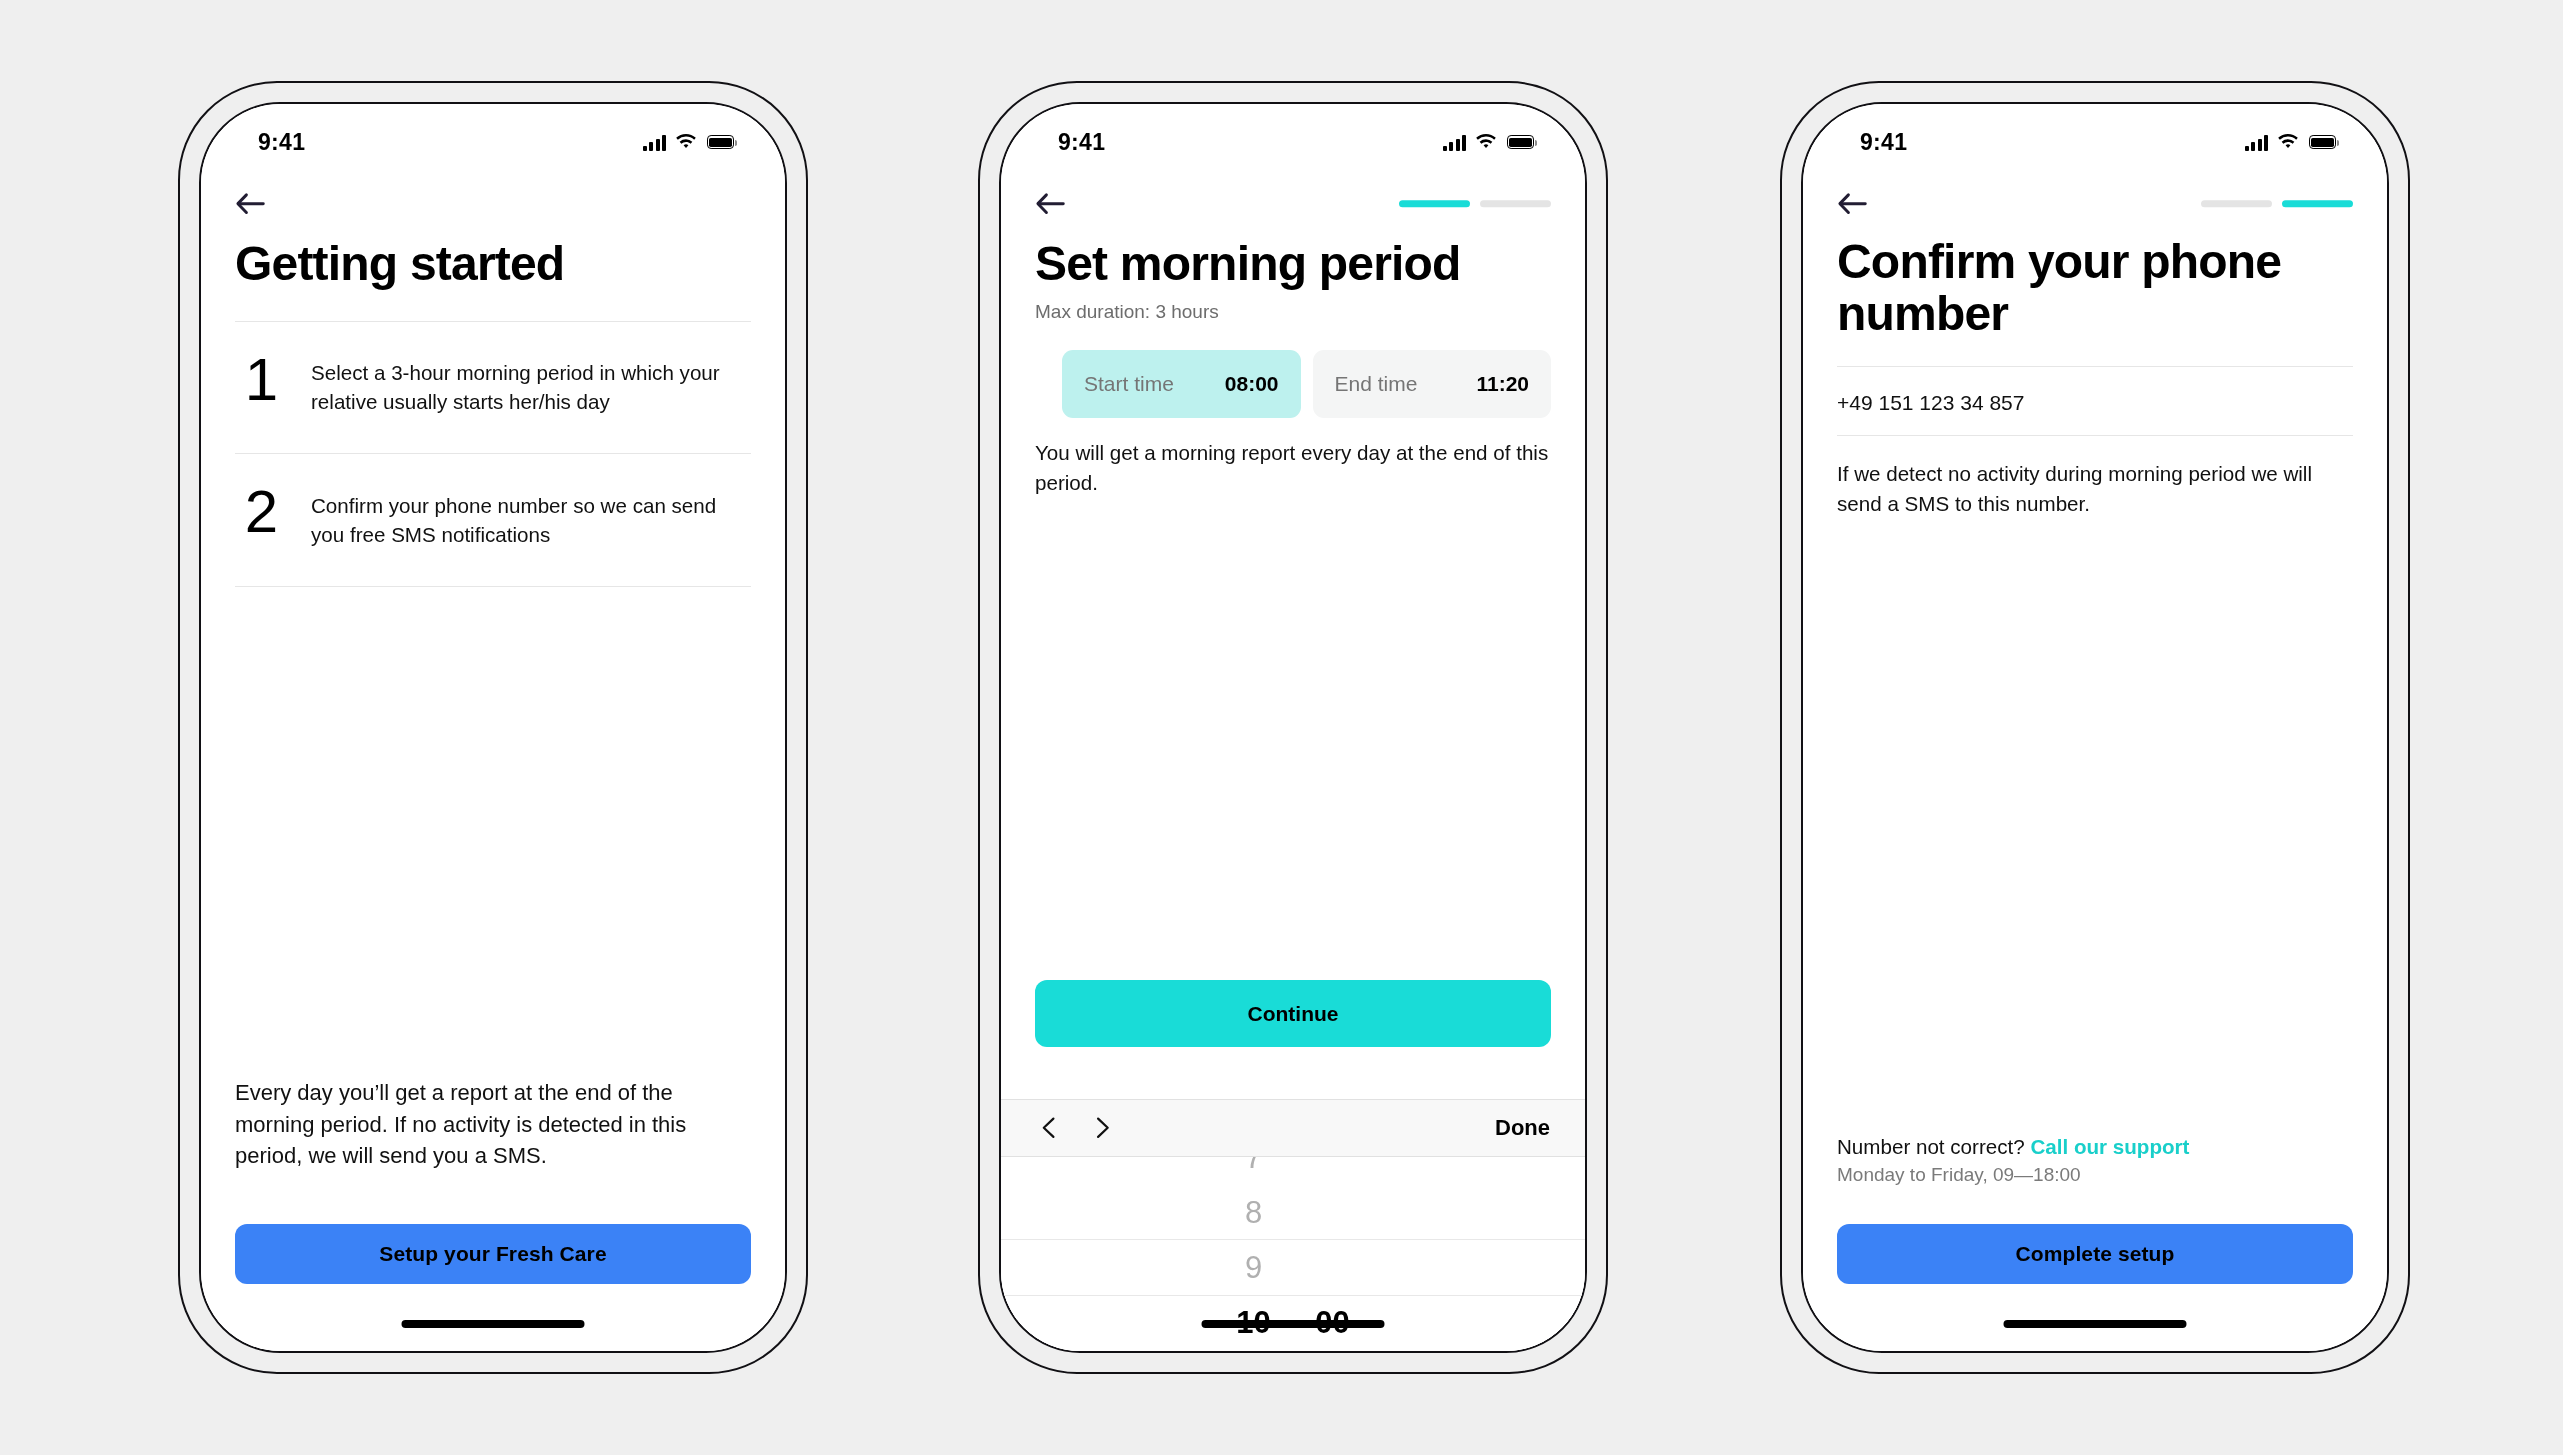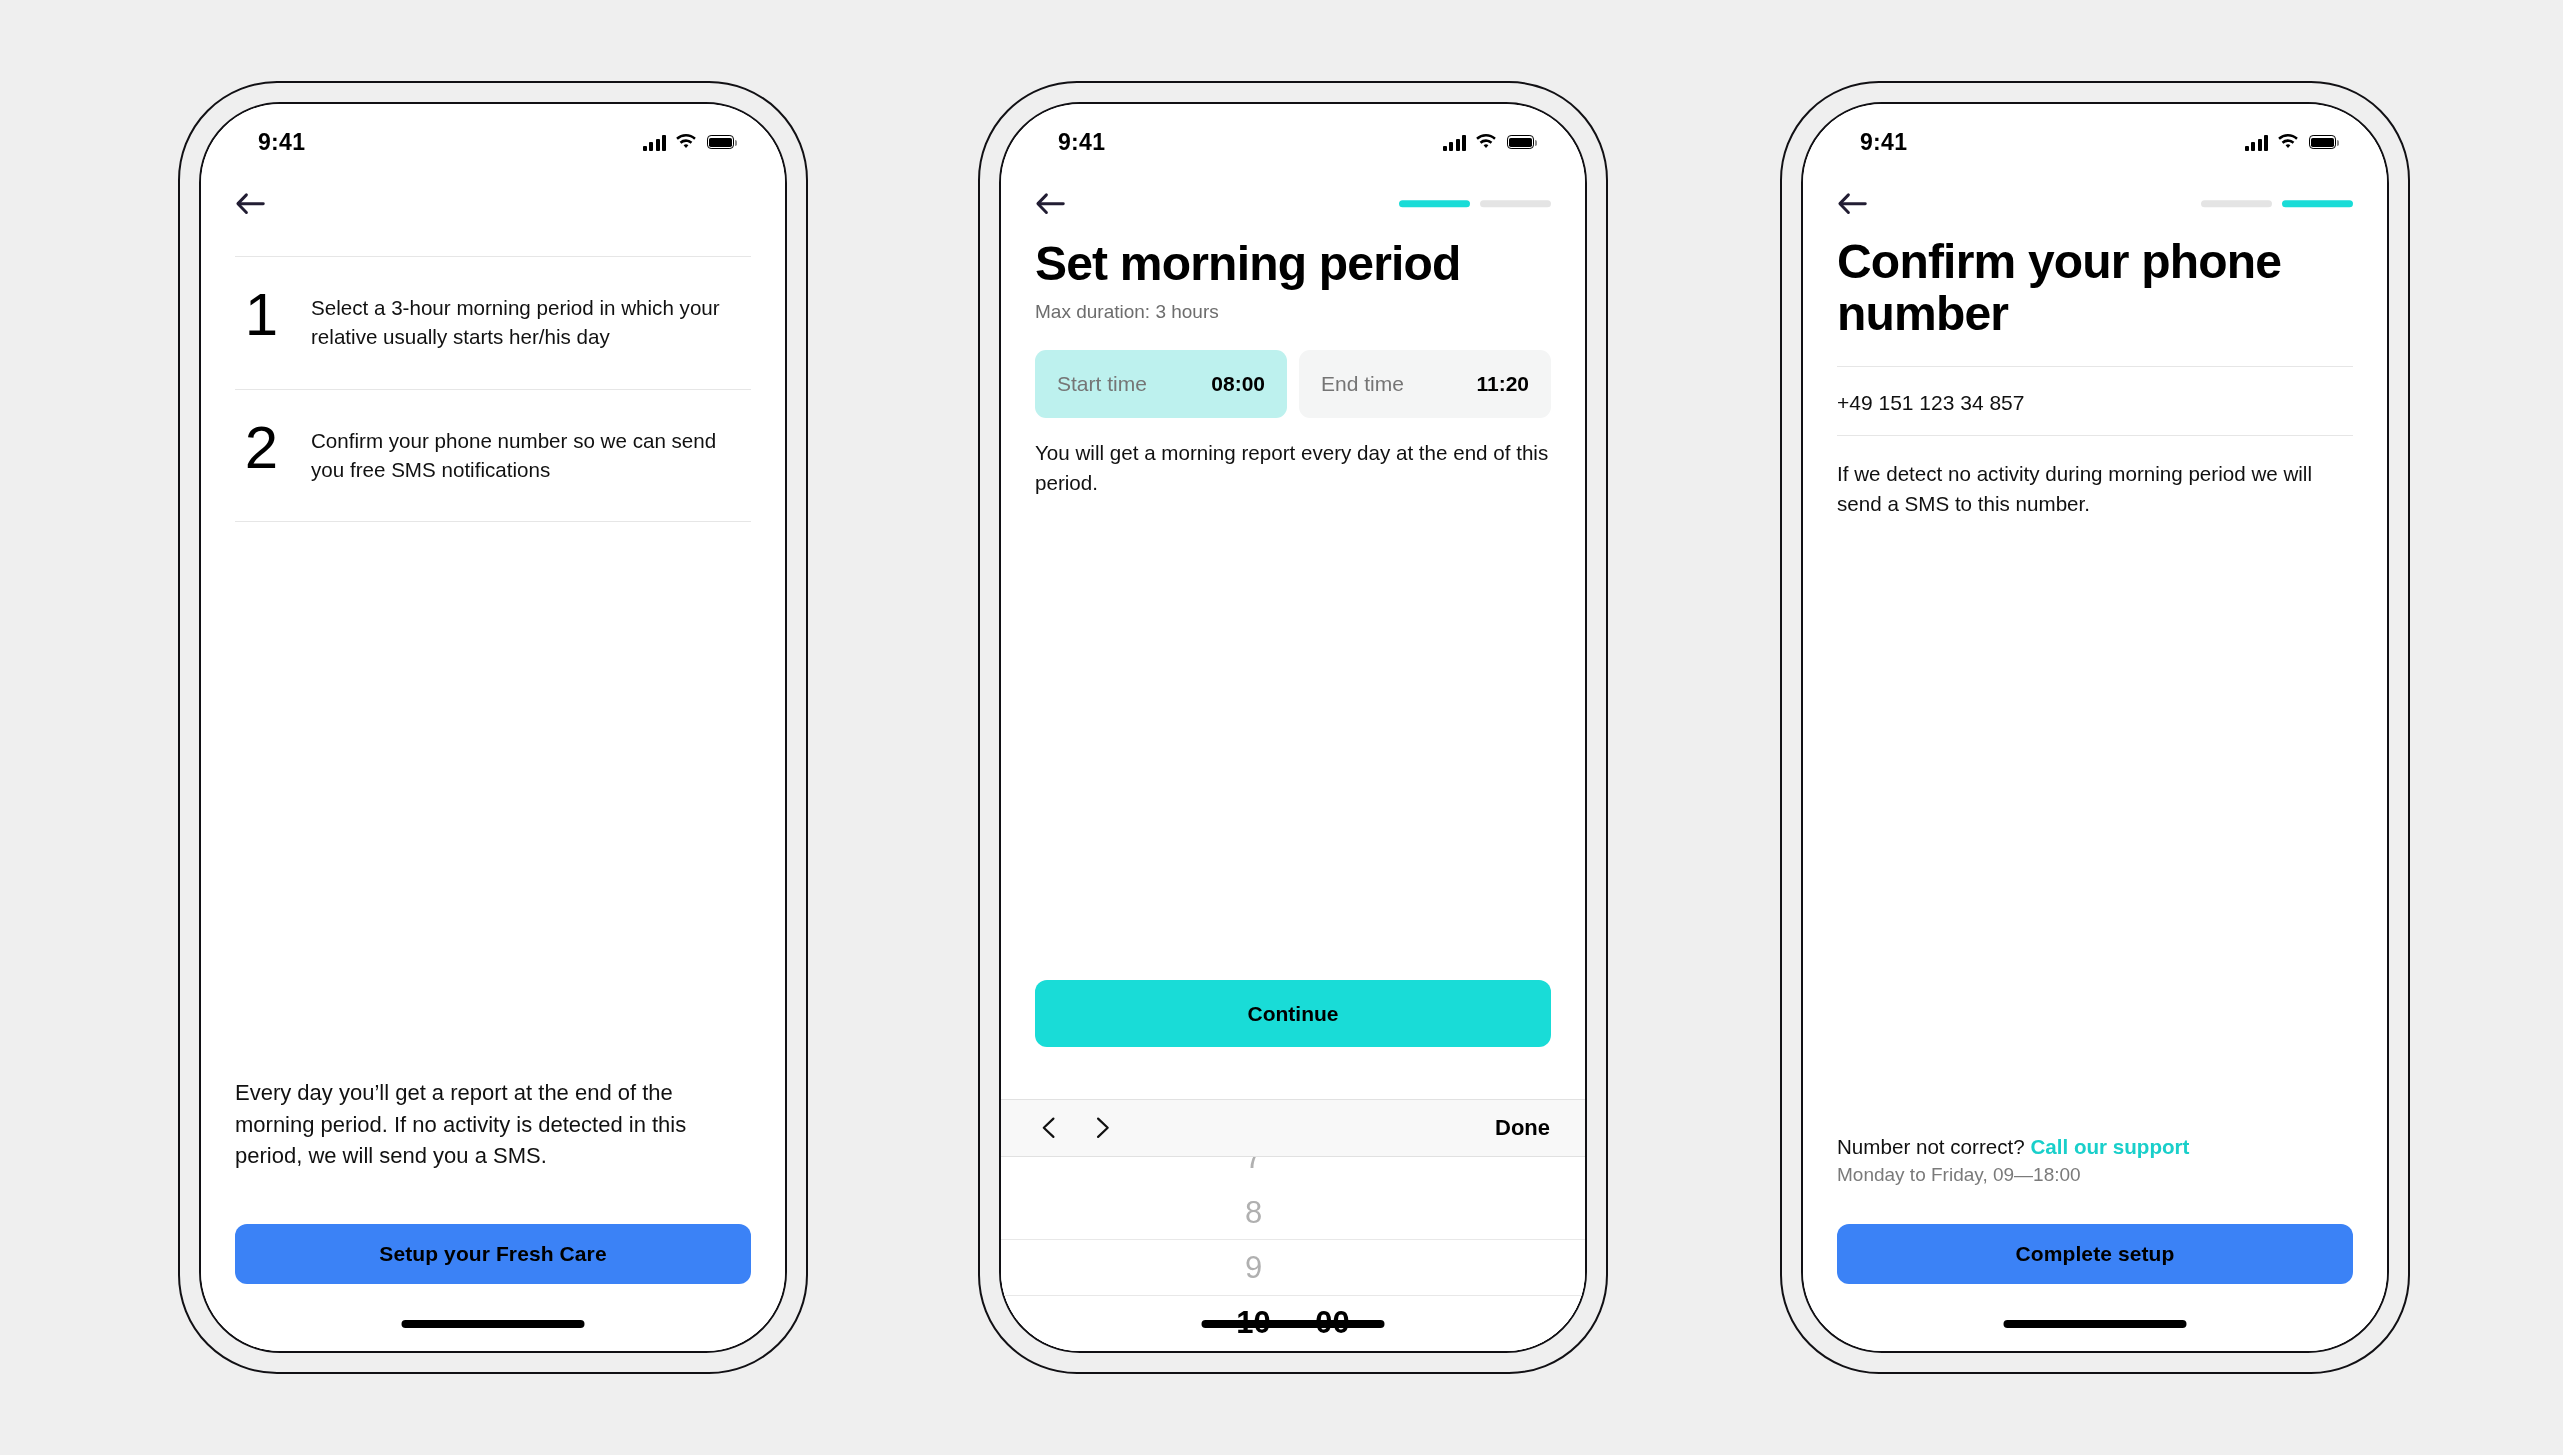--- a/index.html
+++ b/index.html
@@ -220,20 +220,21 @@
     height: 8.2px;
     border-radius: 4.6px;
     background: #000;
   }
 
   
   .time-fields {
     display: flex;
     gap: 12px;
     margin-top: 27.5px;
+    margin-left: 27px;
   }
   .time-field {
     flex: 1;
     height: 68px;
     border-radius: 11px;
     display: flex;
     align-items: center;
     justify-content: space-between;
     padding: 0 22px;
     box-sizing: border-box;
@@ -379,20 +380,21 @@
         </div>
 
         <div class="content">
           <div class="pad">
             <div class="navrow">
               <svg class="back-arrow" viewBox="0 0 34 26">
                 <path d="M12.5 3 L3.2 12.6 L12.5 22.4" fill="none" stroke="#221d33" stroke-width="3.2" stroke-linecap="round" stroke-linejoin="round"></path>
                 <path d="M3.8 12.7 H31" fill="none" stroke="#221d33" stroke-width="3.2" stroke-linecap="round"></path>
               </svg>
             </div>
+            <h1 class="title">Getting started</h1>
           </div>
 
           <div class="pad" style="margin-top:31px;">
             <div class="hr"></div>
 
             <div class="step">
               <div class="step-num">1</div>
               <div class="step-text">Select a 3-hour morning period in which your relative usually starts her/his day</div>
             </div>
 

